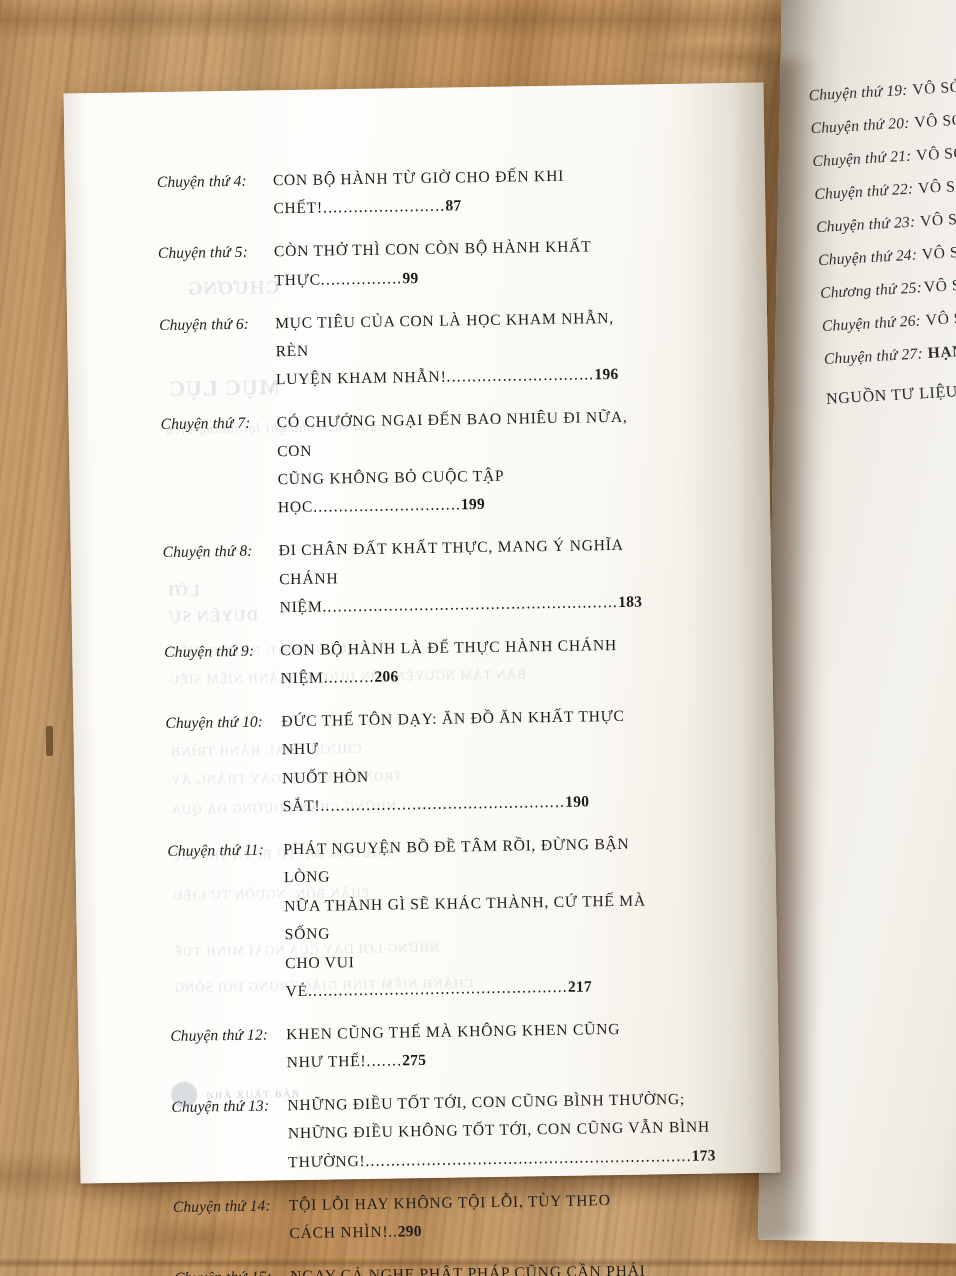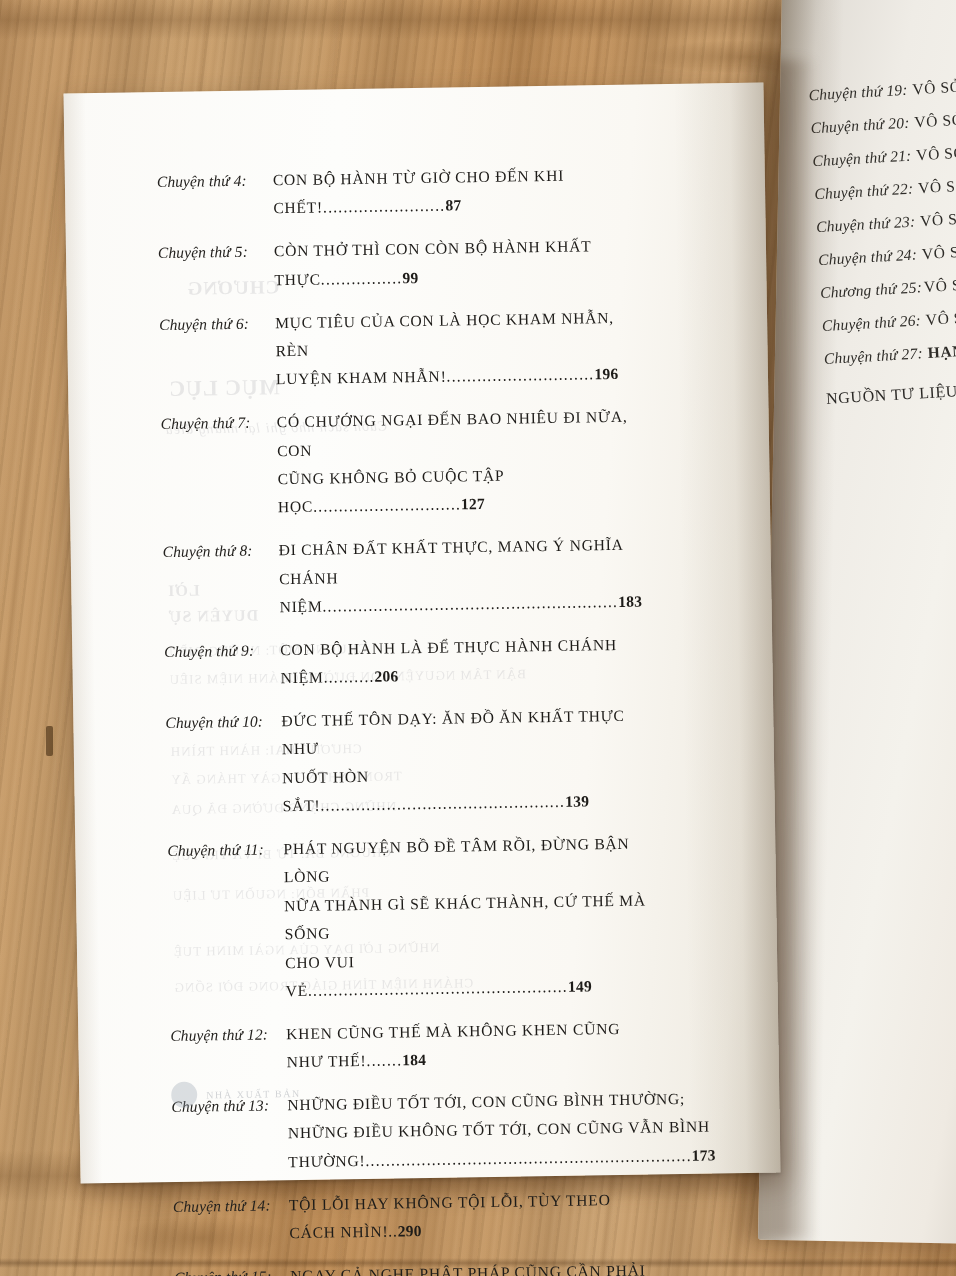--- a/index.html
+++ b/index.html
@@ -326,21 +326,21 @@
         <div class="toc-body">
           <span>MỤC TIÊU CỦA CON LÀ HỌC KHAM NHẪN, RÈN</span><br>
           <span>LUYỆN KHAM NHẪN!</span><span class="dots">.............................</span><span class="pg">196</span>
         </div>
       </div>
 
       <div class="toc-row">
         <div class="toc-label">Chuyện thứ 7:</div>
         <div class="toc-body">
           <span>CÓ CHƯỚNG NGẠI ĐẾN BAO NHIÊU ĐI NỮA, CON</span><br>
-          <span>CŨNG KHÔNG BỎ CUỘC TẬP HỌC</span><span class="dots">.............................</span><span class="pg">127</span>
+          <span>CŨNG KHÔNG BỎ CUỘC TẬP HỌC</span><span class="dots">.............................</span><span class="pg">199</span>
         </div>
       </div>
 
       <div class="toc-row">
         <div class="toc-label">Chuyện thứ 8:</div>
         <div class="toc-body">
           <span>ĐI CHÂN ĐẤT KHẤT THỰC, MANG Ý NGHĨA CHÁNH</span><br>
           <span>NIỆM</span><span class="dots">..........................................................</span><span class="pg">183</span>
         </div>
       </div>
@@ -349,37 +349,37 @@
         <div class="toc-label">Chuyện thứ 9:</div>
         <div class="toc-body">
           <span>CON BỘ HÀNH LÀ ĐỂ THỰC HÀNH CHÁNH NIỆM</span><span class="dots">..........</span><span class="pg">206</span>
         </div>
       </div>
 
       <div class="toc-row">
         <div class="toc-label">Chuyện thứ 10:</div>
         <div class="toc-body">
           <span>ĐỨC THẾ TÔN DẠY: ĂN ĐỒ ĂN KHẤT THỰC NHƯ</span><br>
-          <span>NUỐT HÒN SẮT!</span><span class="dots">................................................</span><span class="pg">139</span>
+          <span>NUỐT HÒN SẮT!</span><span class="dots">................................................</span><span class="pg">190</span>
         </div>
       </div>
 
       <div class="toc-row">
         <div class="toc-label">Chuyện thứ 11:</div>
         <div class="toc-body">
           <span>PHÁT NGUYỆN BỒ ĐỀ TÂM RỒI,  ĐỪNG BẬN LÒNG</span><br>
           <span>NỮA THÀNH GÌ SẼ KHÁC THÀNH, CỨ THẾ MÀ SỐNG</span><br>
-          <span>CHO VUI VẺ</span><span class="dots">...................................................</span><span class="pg">149</span>
+          <span>CHO VUI VẺ</span><span class="dots">...................................................</span><span class="pg">217</span>
         </div>
       </div>
 
       <div class="toc-row">
         <div class="toc-label">Chuyện thứ 12:</div>
         <div class="toc-body">
-          <span>KHEN CŨNG THẾ MÀ KHÔNG KHEN CŨNG NHƯ THẾ!</span><span class="dots">.......</span><span class="pg">184</span>
+          <span>KHEN CŨNG THẾ MÀ KHÔNG KHEN CŨNG NHƯ THẾ!</span><span class="dots">.......</span><span class="pg">275</span>
         </div>
       </div>
 
       <div class="toc-row">
         <div class="toc-label">Chuyện thứ 13:</div>
         <div class="toc-body">
           <span>NHỮNG ĐIỀU TỐT TỚI,  CON CŨNG BÌNH THƯỜNG;</span><br>
           <span>NHỮNG ĐIỀU KHÔNG TỐT TỚI, CON CŨNG VẪN BÌNH</span><br>
           <span>THƯỜNG!</span><span class="dots">................................................................</span><span class="pg">173</span>
         </div>

